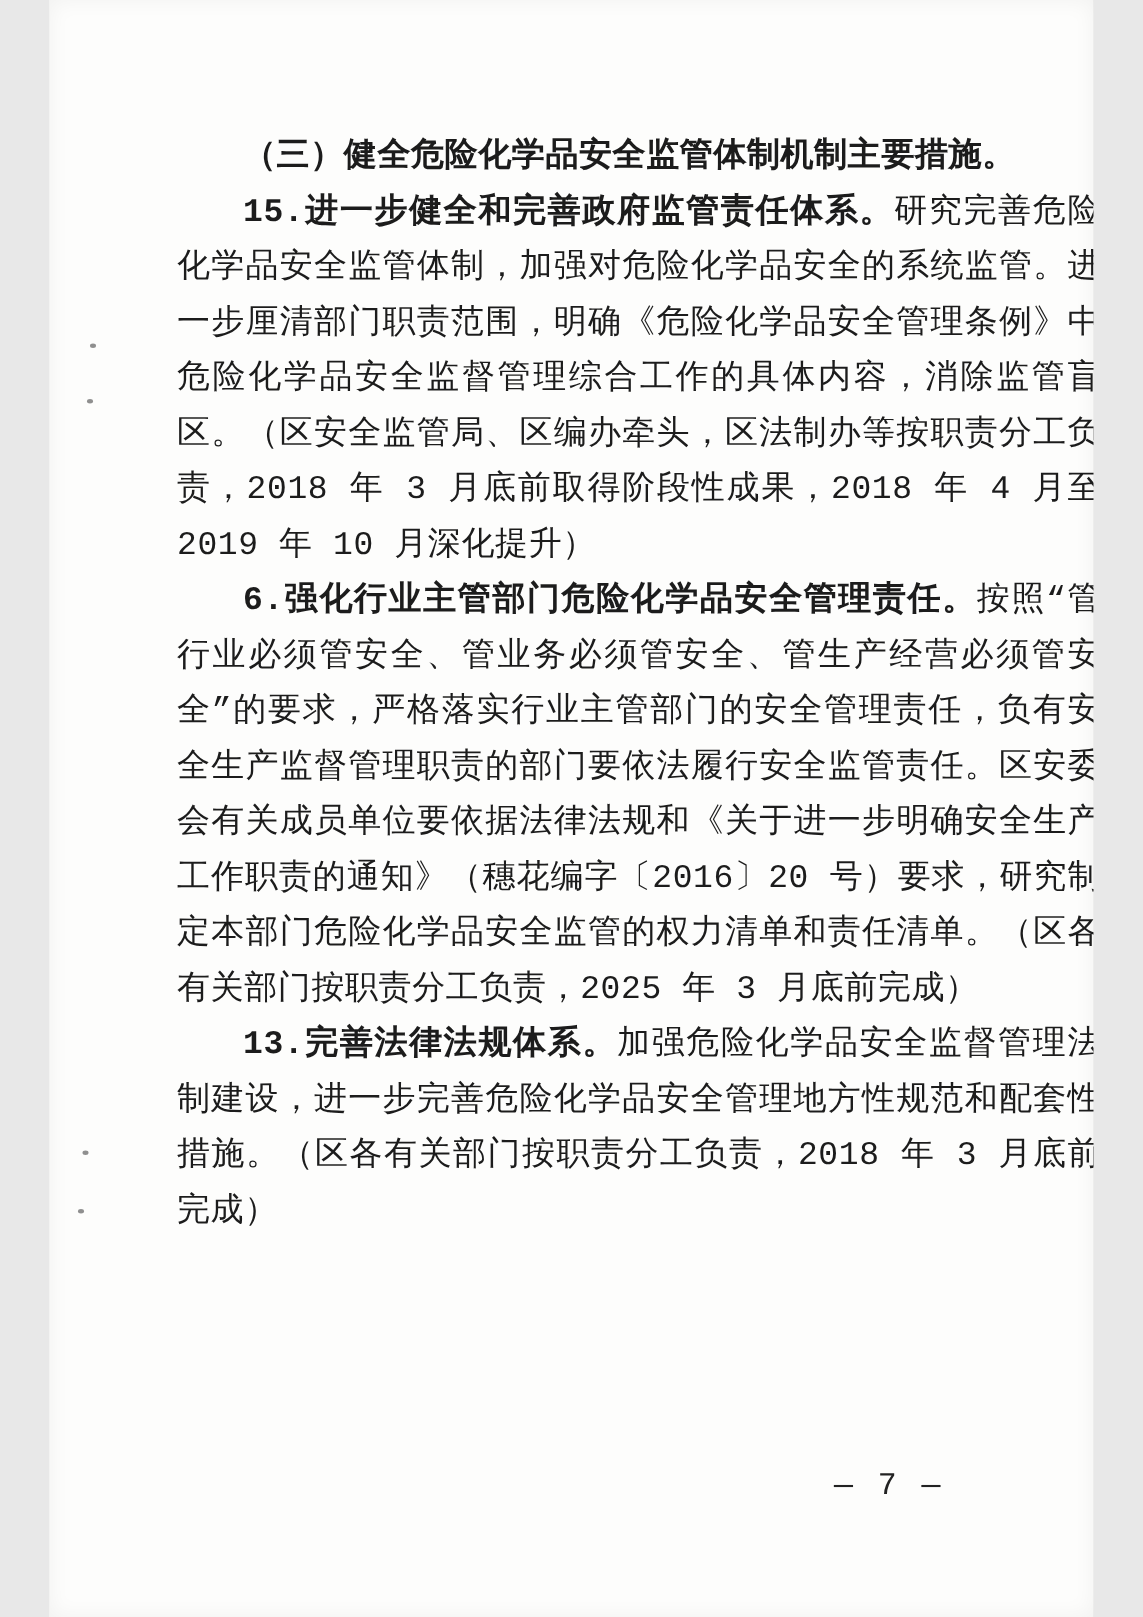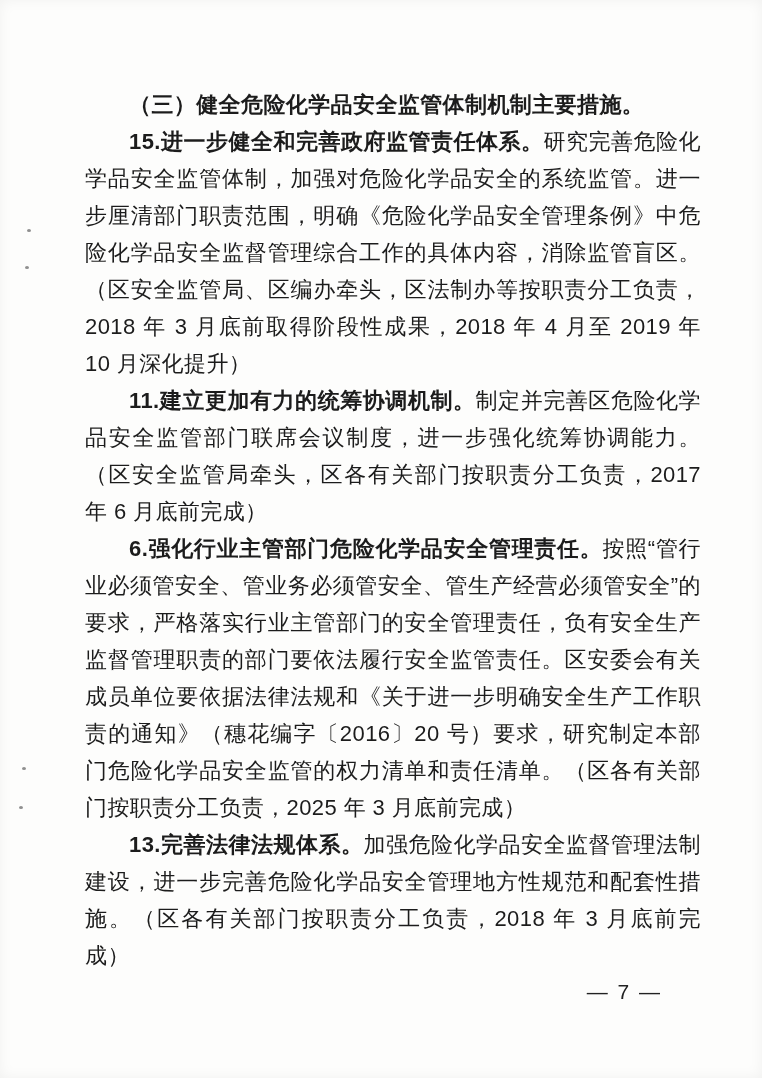--- a/index.html
+++ b/index.html
@@ -2,26 +2,26 @@
 <html lang="zh"><head>
 <meta charset="utf-8">
 <style>
   html, body {
     margin: 0;
     padding: 0;
     background: #e8e8e8;
   }
   .page {
     position: relative;
-    width: 762px;
+    width: 696px;
     height: 1078px;
     margin: 0 auto;
     background: #fdfdfc;
     overflow: hidden;
-    font-family: Liberation Sans, sans-serif;
+    font-family: Liberation Mono, monospace;
     color: #1c1c1c;
     box-shadow: inset 0 0 14px rgba(0,0,0,0.05);
   }
   .text-block {
     position: absolute;
     left: 85px;
     top: 86px;
     width: 616px;
     font-size: 22px;
     line-height: 37px;
@@ -69,21 +69,20 @@
   <span class="speck s2"></span>
   <span class="speck s3"></span>
   <span class="speck s4"></span>
 
   <main class="text-block">
 
     <p class="heading">（三）健全危险化学品安全监管体制机制主要措施。</p>
 
     <p class="para"><span class="lead">15.进一步健全和完善政府监管责任体系。</span><span>研究完善危险化学品安全监管体制，加强对危险化学品安全的系统监管。进一步厘清部门职责范围，明确《危险化学品安全管理条例》中危险化学品安全监督管理综合工作的具体内容，消除监管盲区。（区安全监管局、区编办牵头，区法制办等按职责分工负责，2018 年 3 月底前取得阶段性成果，2018 年 4 月至 2019 年 10 月深化提升）</span></p>
 
-    <p class="para"><span class="lead">11.建立更加有力的统筹协调机制。</span><span>制定并完善区危险化学品安全监管部门联席会议制度，进一步强化统筹协调能力。（区安全监管局牵头，区各有关部门按职责分工负责，2017 年 6 月底前完成）</span></p>
 
     <p class="para"><span class="lead">6.强化行业主管部门危险化学品安全管理责任。</span><span>按照“管行业必须管安全、管业务必须管安全、管生产经营必须管安全”的要求，严格落实行业主管部门的安全管理责任，负有安全生产监督管理职责的部门要依法履行安全监管责任。区安委会有关成员单位要依据法律法规和《关于进一步明确安全生产工作职责的通知》（穗花编字〔2016〕20 号）要求，研究制定本部门危险化学品安全监管的权力清单和责任清单。（区各有关部门按职责分工负责，2025 年 3 月底前完成）</span></p>
 
 
     <p class="para"><span class="lead">13.完善法律法规体系。</span><span>加强危险化学品安全监督管理法制建设，进一步完善危险化学品安全管理地方性规范和配套性措施。（区各有关部门按职责分工负责，2018 年 3 月底前完成）</span></p>
 
 
   </main>
 
   <div class="page-number">— 7 —</div>

